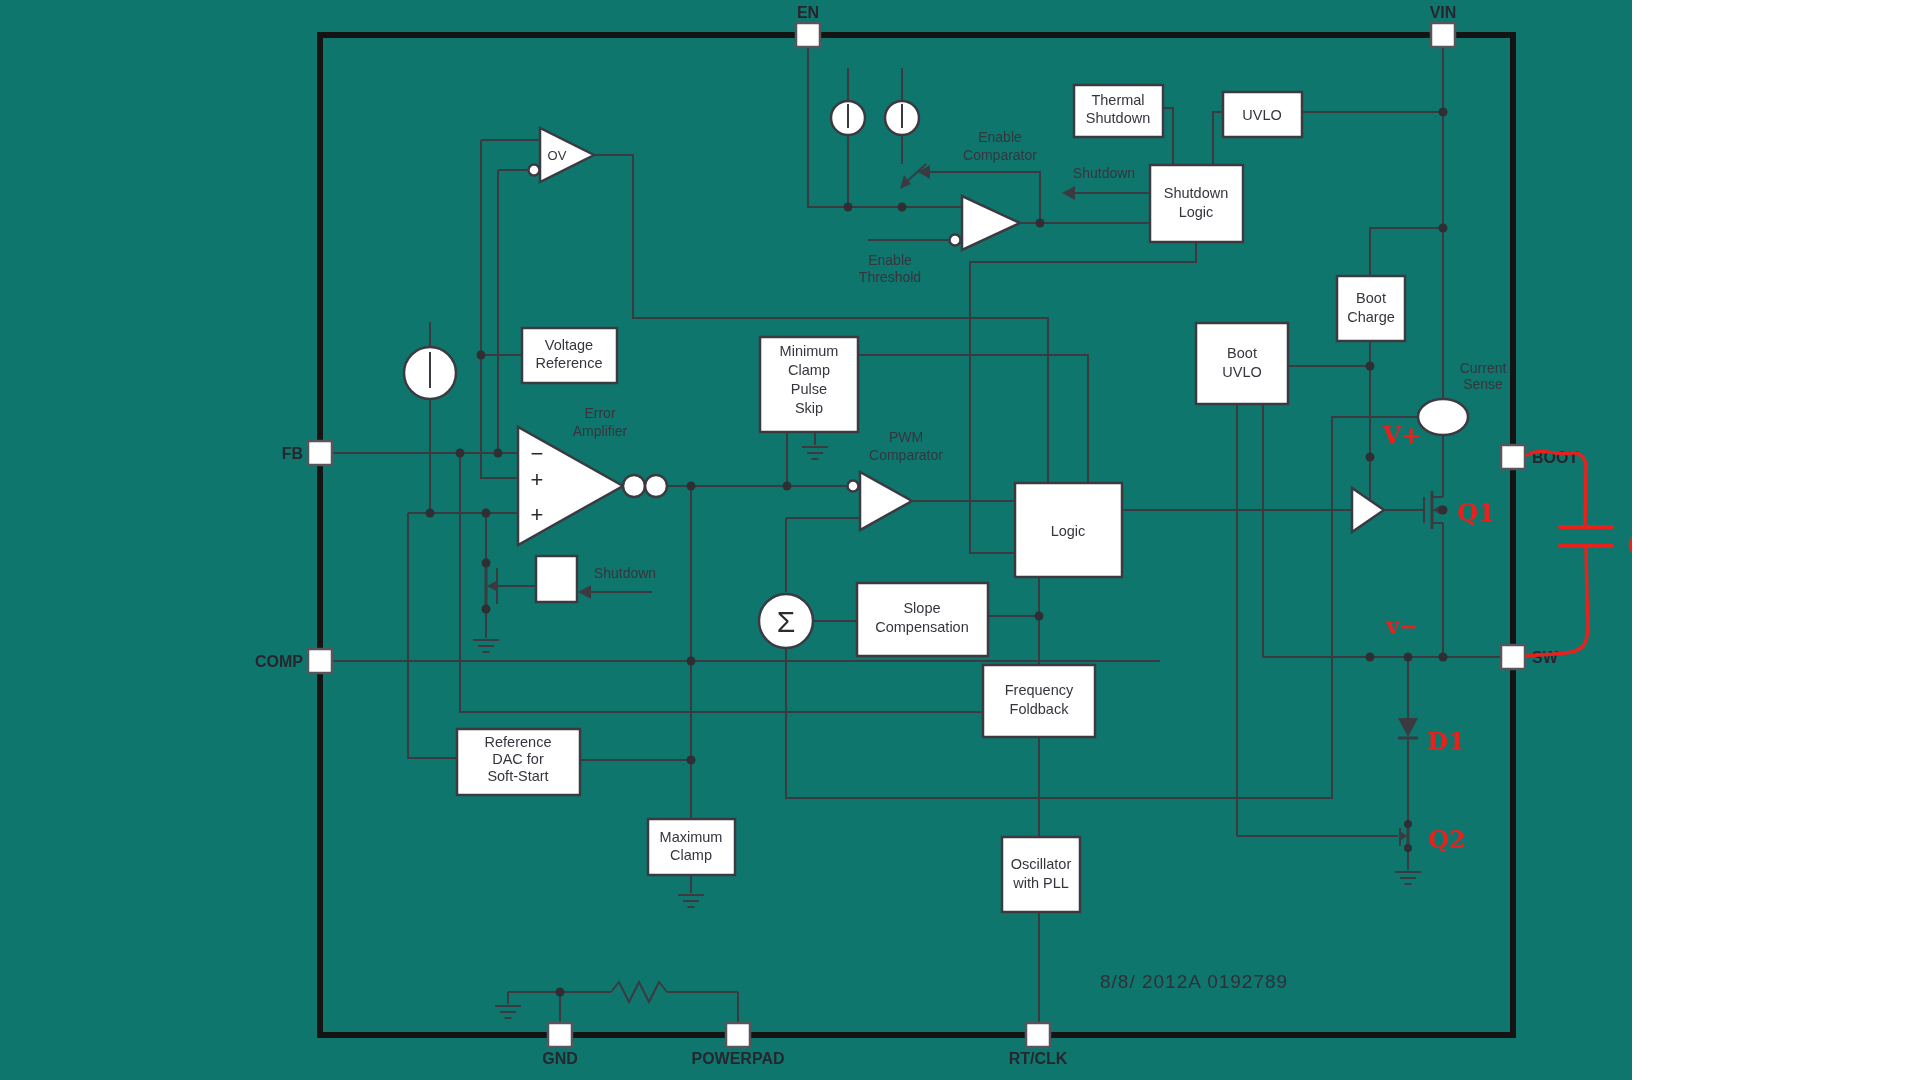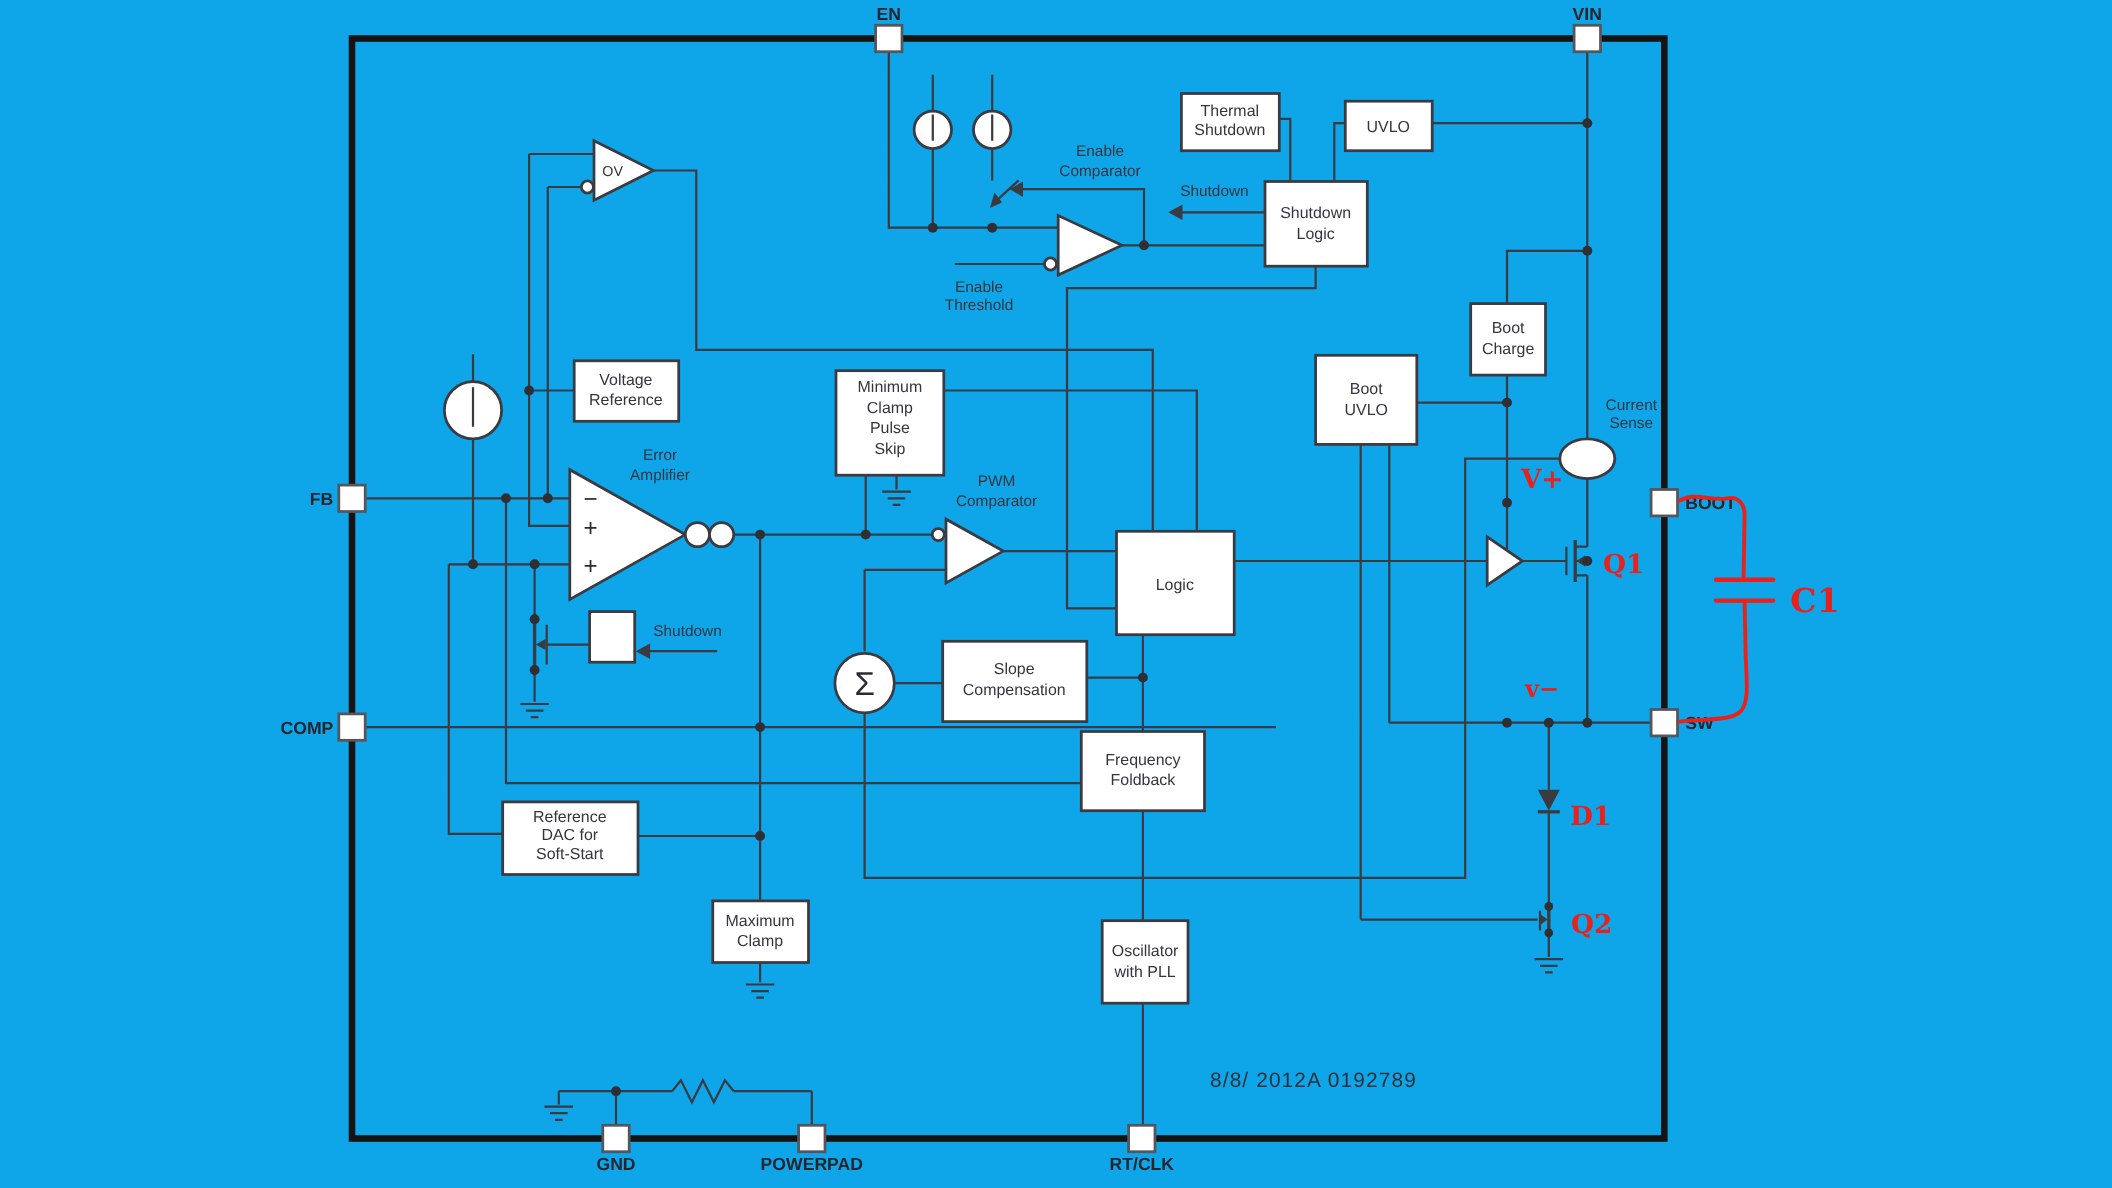--- a/index.html
+++ b/index.html
@@ -1,16 +1,16 @@
 <!DOCTYPE html>
 <html><head>
 <meta charset="utf-8">
 <style>
   html,body{margin:0;padding:0;background:#ffffff;}
-  .stage{position:relative;width:1920px;height:1080px;background:#0ea5e9;overflow:hidden;}
+  .stage{position:relative;width:1632px;height:1080px;background:#0f766e;overflow:hidden;}
   svg{position:absolute;left:0;top:0;}
   svg text{font-family:"Liberation Sans","DejaVu Sans",sans-serif;fill:#35353e;}
   .blk-t{font-size:14.5px;}
   .pin-t{font-size:16px;font-weight:bold;fill:#26262e;}
   .lbl-t{font-size:14px;}
   .sign-t{font-size:22px;fill:#2b2b31;}
   .sigma-t{font-size:30px;fill:#2b2b31;}
   .ov-t{font-size:13px;}
   .foot-t{font-size:19px;letter-spacing:1px;fill:#2f2f38;}
   .red-t{font-family:"DejaVu Serif","Liberation Serif",serif;font-weight:bold;fill:#e8211d;}

